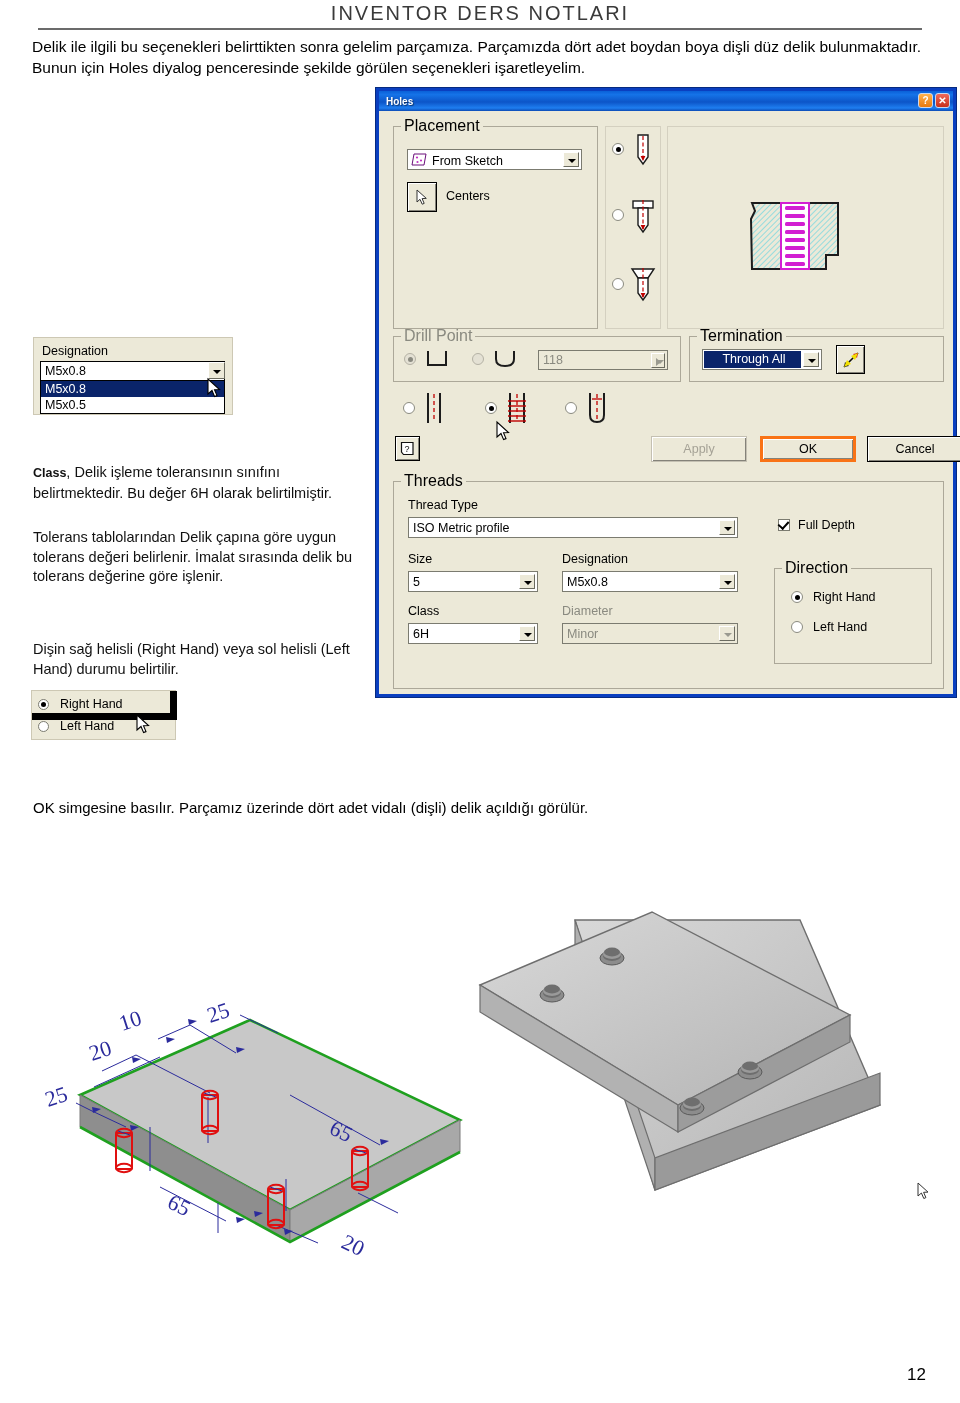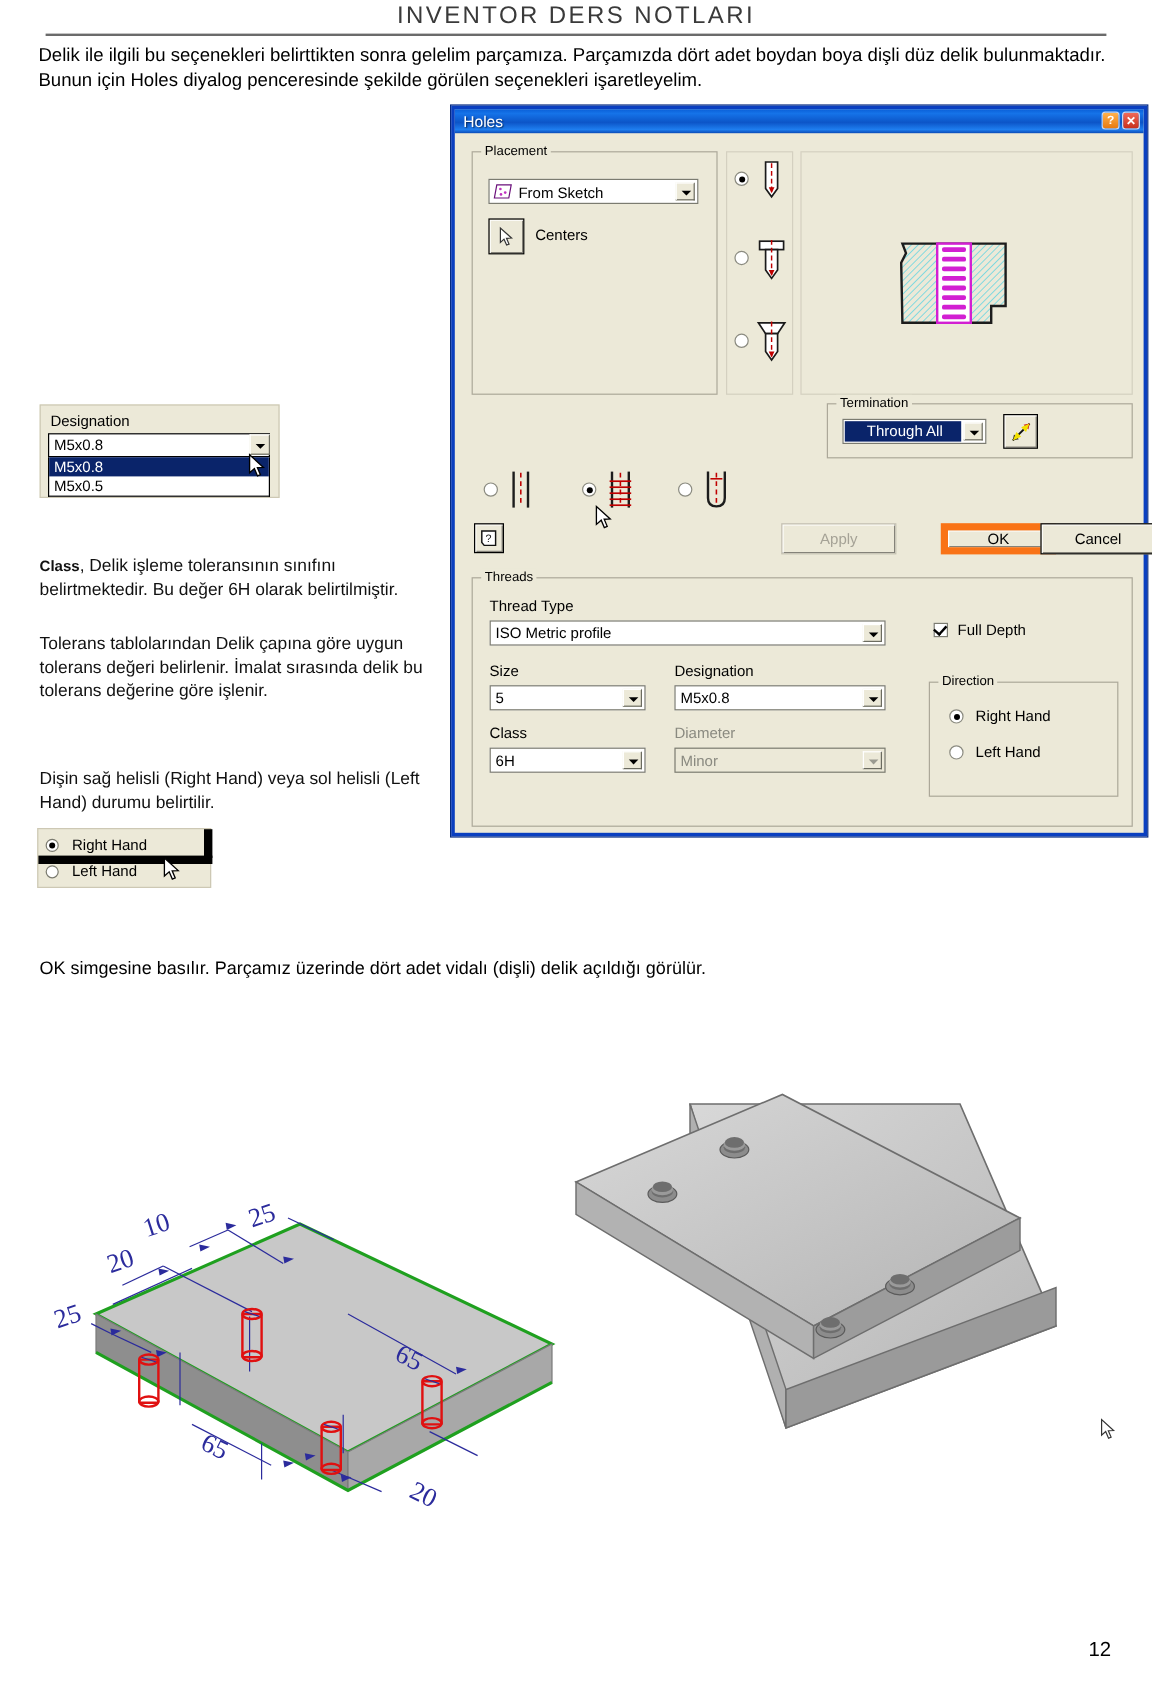--- a/index.html
+++ b/index.html
@@ -99,41 +99,41 @@
     position:absolute;left:376px;top:88px;width:580px;height:609px;
     background:#ece9d8;border:3px solid #0a3fc0;box-sizing:border-box;
     box-shadow:0 0 0 1px #062a80;
   }
   .titlebar{
     position:absolute;left:0;top:0;right:0;height:20px;
     background:linear-gradient(180deg,#0a60d8 0%,#1573e8 18%,#0c55c8 55%,#1e7ef0 85%,#0b4bb6 100%);
     display:flex;align-items:center;
   }
   .titlebar-text{
-    color:#fff;font-size:13px;font-weight:normal;margin-left:7px;
+    color:#fff;font-size:10px;font-weight:bold;margin-left:7px;
     text-shadow:1px 1px 1px rgba(0,0,0,.5);
   }
   .tb-btns{position:absolute;right:3px;top:2px;display:flex;gap:2px;}
   .tb-btn{
     width:15px;height:15px;border-radius:3px;border:1px solid #c8d8f0;
     display:flex;align-items:center;justify-content:center;
     font-size:10px;font-weight:bold;color:#fff;box-sizing:border-box;
   }
   .tb-help{background:linear-gradient(180deg,#ffb24d,#e87a10);}
   .tb-close{background:linear-gradient(180deg,#f06a5a,#c8301c);}
 
   .dlg-body{position:absolute;left:0;top:20px;right:0;bottom:0;}
 
   .group{
     position:absolute;border:1px solid #aca899;box-sizing:border-box;
     background:transparent;
   }
   .group>.gtitle{
     position:absolute;left:7px;top:-8px;background:#ece9d8;
-    padding:0 3px;font-size:11px;color:#000;line-height:14px;
+    padding:0 3px;font-size:16px;color:#000;line-height:14px;
   }
   .panel{
     position:absolute;border:1px solid #d4d0c0;box-sizing:border-box;
   }
 
   .drop{
     position:absolute;background:#fff;border:1px solid #7b7b70;
     box-sizing:border-box;font-size:12.5px;color:#000;
     line-height:19px;padding-left:4px;
   }
@@ -160,21 +160,21 @@
   .fieldlabel.dim{color:#8a8a80;}
 
   .btn{
     position:absolute;background:#ece9d8;border:1px solid #000;
     box-sizing:border-box;font-size:12.5px;color:#000;
     display:flex;align-items:center;justify-content:center;
     box-shadow:inset 1px 1px 0 #fff, inset -1px -1px 0 #848279;
   }
   .btn.flat{border:1px solid #aca899;}
   .btn.disabled{color:#a5a296;border-color:#c4c0b2;}
-  .btn.default{border:6px solid #f97316;margin-left:24px;}
+  .btn.default{border:3px solid #f97316;}
 
   .radio{
     position:absolute;width:12px;height:12px;border-radius:50%;
     background:#fff;border:1px solid #8b8b80;box-sizing:border-box;
   }
   .radio.on:after{
     content:"";position:absolute;left:2.5px;top:2.5px;width:5px;height:5px;
     border-radius:50%;background:#000;
   }
   .radio.dim{background:#e4e1d4;border-color:#b5b2a5;}
@@ -340,20 +340,41 @@
               <rect x="45" y="41" width="20" height="4" rx="1.6"></rect>
               <rect x="45" y="49" width="20" height="4" rx="1.6"></rect>
               <rect x="45" y="57" width="20" height="4" rx="1.6"></rect>
               <rect x="45" y="65" width="20" height="4" rx="1.6"></rect>
               <rect x="45" y="73" width="20" height="4" rx="1.6"></rect>
             </g>
           </svg>
         </span>
       </div>
 
+      <div class="group" style="left:14px;top:225px;width:288px;height:46px;">
+        <div class="gtitle" style="color:#8a8a80;">Drill Point</div>
+        <div class="radio dim on" style="left:10px;top:16px;"></div>
+        <span class="art" style="left:30px;top:12px;">
+          <svg width="26" height="20" viewBox="0 0 26 20">
+              <path d="M4,2 L4,16 L22,16 L22,2" fill="none" stroke="#1c1c1c" stroke-width="2"></path>
+            </svg>
+        </span>
+        <div class="radio dim" style="left:78px;top:16px;"></div>
+        <span class="art" style="left:98px;top:12px;">
+          <svg width="26" height="20" viewBox="0 0 26 20">
+              <path d="M4,2 L4,10 Q4,17 13,17 Q22,17 22,10 L22,2" fill="none" stroke="#1c1c1c" stroke-width="2"></path>
+            </svg>
+        </span>
+        <div class="drop disabled" style="left:144px;top:13px;width:130px;height:20px;">
+          <span style="position:absolute;left:4px;top:0;">118</span>
+          <span class="arw" style="width:14px;">
+            <span style="position:absolute;left:4px;top:4px;border-top:4px solid transparent;border-bottom:4px solid transparent;border-left:5px solid #9a9a90;"></span>
+          </span>
+        </div>
+      </div>
 
       <div class="group" style="left:310px;top:225px;width:255px;height:46px;text-align:center;">
         <div class="gtitle">Termination</div>
         <div class="drop" style="left:12px;top:12px;width:120px;height:21px;">
           <span class="sel-hl">Through All</span>
           <span class="arw"></span>
         </div>
         <div class="btn" style="left:146px;top:8px;width:29px;height:29px;">
           <svg width="20" height="20" viewBox="0 0 20 20">
             <path d="M3,17 L17,3" stroke="#111" stroke-width="1.6"></path>

